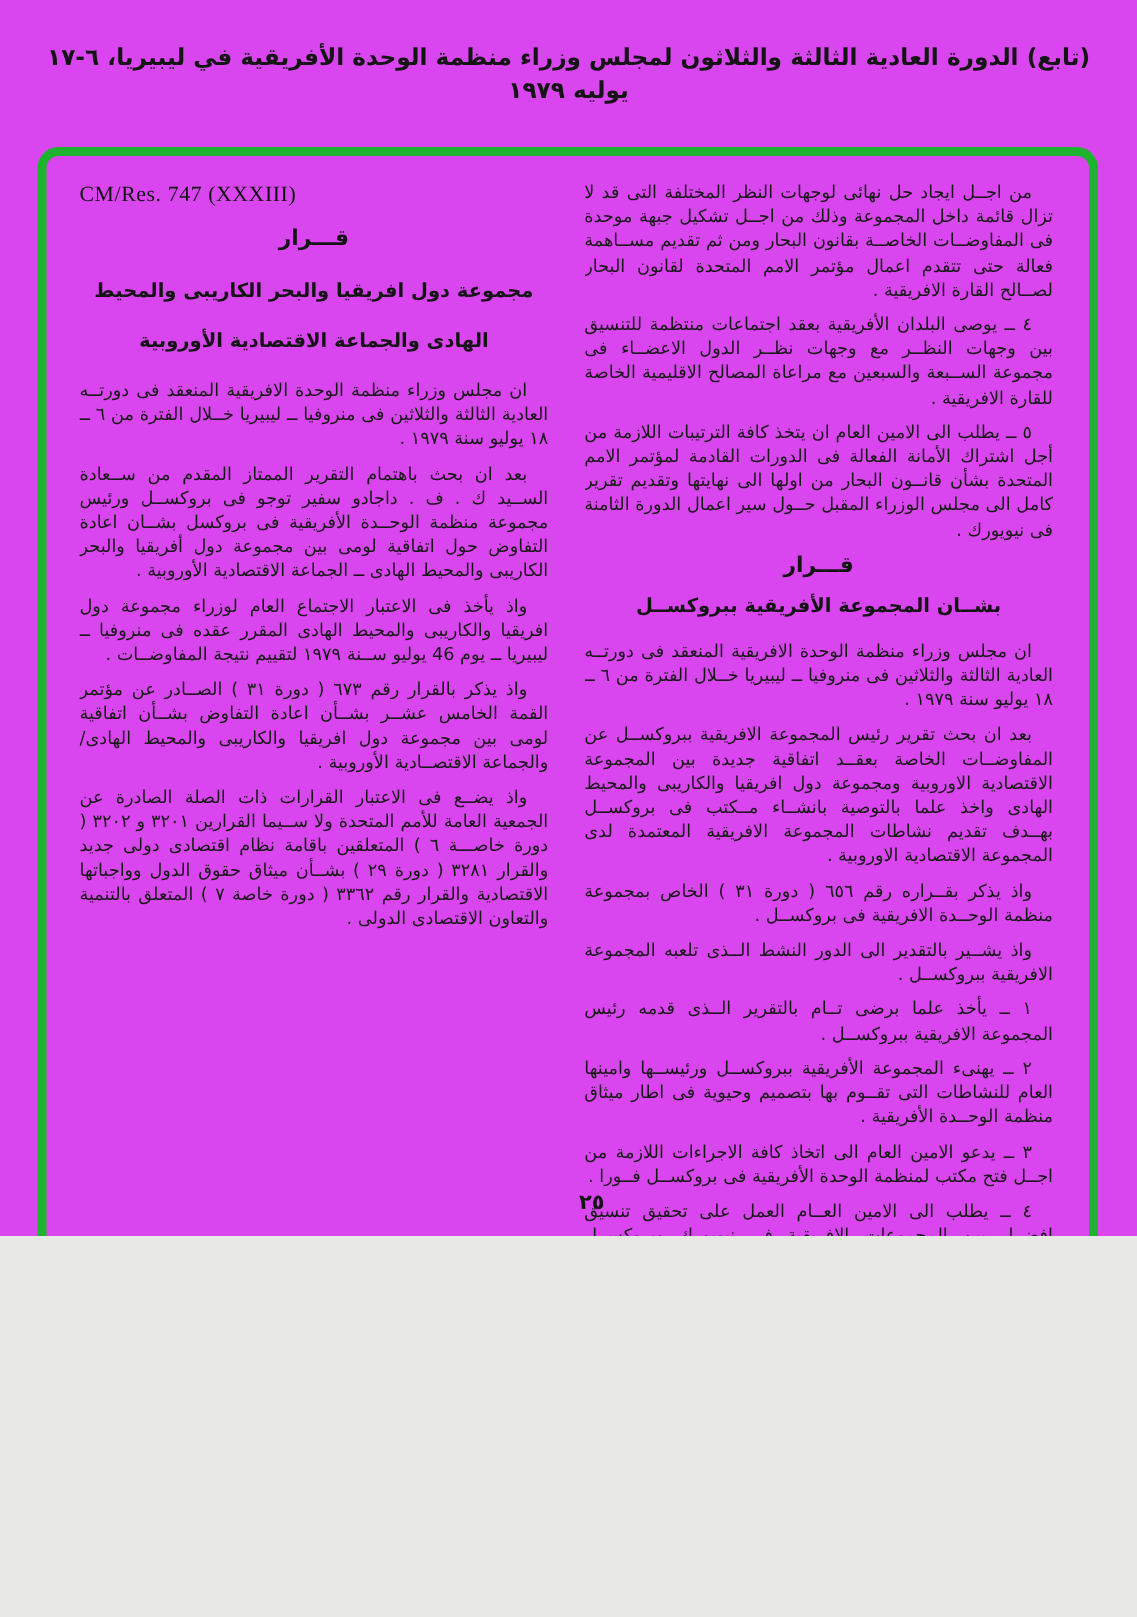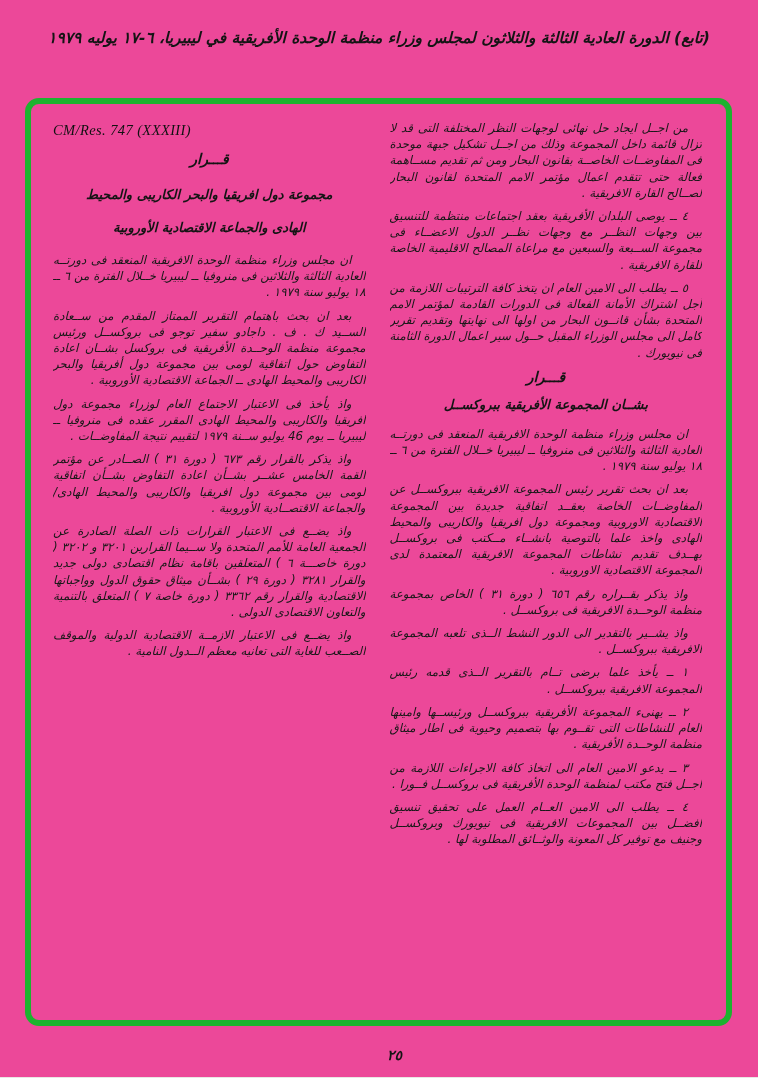--- a/index.html
+++ b/index.html
@@ -1,19 +1,19 @@
 <!DOCTYPE html>
 <html lang="ar"><head>
 <meta charset="utf-8">
 <style>
   html,body{margin:0;padding:0;background:#e8e8e4;}
   .page{
-    position:relative;width:758px;height:1077px;margin:0 auto;
-    background:#ec4899;color:#141414;
-    font-family:"DejaVu Sans",sans-serif;overflow:hidden;font-style:italic;
+    position:relative;width:758px;height:824px;margin:0 auto;
+    background:#d946ef;color:#141414;
+    font-family:"DejaVu Sans",sans-serif;overflow:hidden;
   }
   .header{position:absolute;top:28px;left:12px;right:12px;direction:rtl;text-align:center;}
   .header-l1{font-size:15.5px;font-weight:bold;letter-spacing:0;line-height:1.4;}
   .header-l2{font-size:11px;font-weight:bold;margin-top:5px;color:#1a1a1a;}
   .frame{
     position:absolute;left:25px;top:98px;width:707px;height:928px;
     border:6px solid #1db32f;border-radius:14px;box-sizing:border-box;
     padding:16px 24px 10px 22px;overflow:hidden;
   }
   .cols{display:flex;direction:rtl;gap:24px;height:100%;}
@@ -71,20 +71,19 @@
         <div class="res-title">
           <div>مجموعة دول افريقيا والبحر الكاريبى والمحيط</div>
           <div>الهادى والجماعة الاقتصادية الأوروبية</div>
         </div>
 
         <p class="body">ان مجلس وزراء منظمة الوحدة الافريقية المنعقد فى دورتــه العادية الثالثة والثلاثين فى منروفيا ــ ليبيريا خــلال الفترة من ٦ ــ ١٨ يوليو سنة ١٩٧٩ .</p>
         <p class="body">بعد ان بحث باهتمام التقرير الممتاز المقدم من ســعادة الســيد ك . ف . داجادو سفير توجو فى بروكســل ورئيس مجموعة منظمة الوحــدة الأفريقية فى بروكسل بشــان اعادة التفاوض حول اتفاقية لومى بين مجموعة دول أفريقيا والبحر الكاريبى والمحيط الهادى ــ الجماعة الاقتصادية الأوروبية .</p>
         <p class="body">واذ يأخذ فى الاعتبار الاجتماع العام لوزراء مجموعة دول افريقيا والكاريبى والمحيط الهادى المقرر عقده فى منروفيا ــ ليبيريا ــ يوم 46 يوليو ســنة ١٩٧٩ لتقييم نتيجة المفاوضــات .</p>
         <p class="body">واذ يذكر بالقرار رقم ٦٧٣ ( دورة ٣١ ) الصــادر عن مؤتمر القمة الخامس عشــر بشــأن اعادة التفاوض بشــأن اتفاقية لومى بين مجموعة دول افريقيا والكاريبى والمحيط الهادى/والجماعة الاقتصــادية الأوروبية .</p>
         <p class="body">واذ يضــع فى الاعتبار القرارات ذات الصلة الصادرة عن الجمعية العامة للأمم المتحدة ولا ســيما القرارين ٣٢٠١ و ٣٢٠٢ ( دورة خاصـــة ٦ ) المتعلقين باقامة نظام اقتصادى دولى جديد والقرار ٣٢٨١ ( دورة ٢٩ ) بشــأن ميثاق حقوق الدول وواجباتها الاقتصادية والقرار رقم ٣٣٦٢ ( دورة خاصة ٧ ) المتعلق بالتنمية والتعاون الاقتصادى الدولى .</p>
-        <p class="body">واذ يضــع فى الاعتبار الازمــة الاقتصادية الدولية والموقف الصــعب للغاية التى تعانيه معظم الــدول النامية .</p>
       </div>
 
     </div>
   </div>
 
   <div class="page-number">٢٥</div>
 </div>
 
 </body></html>

